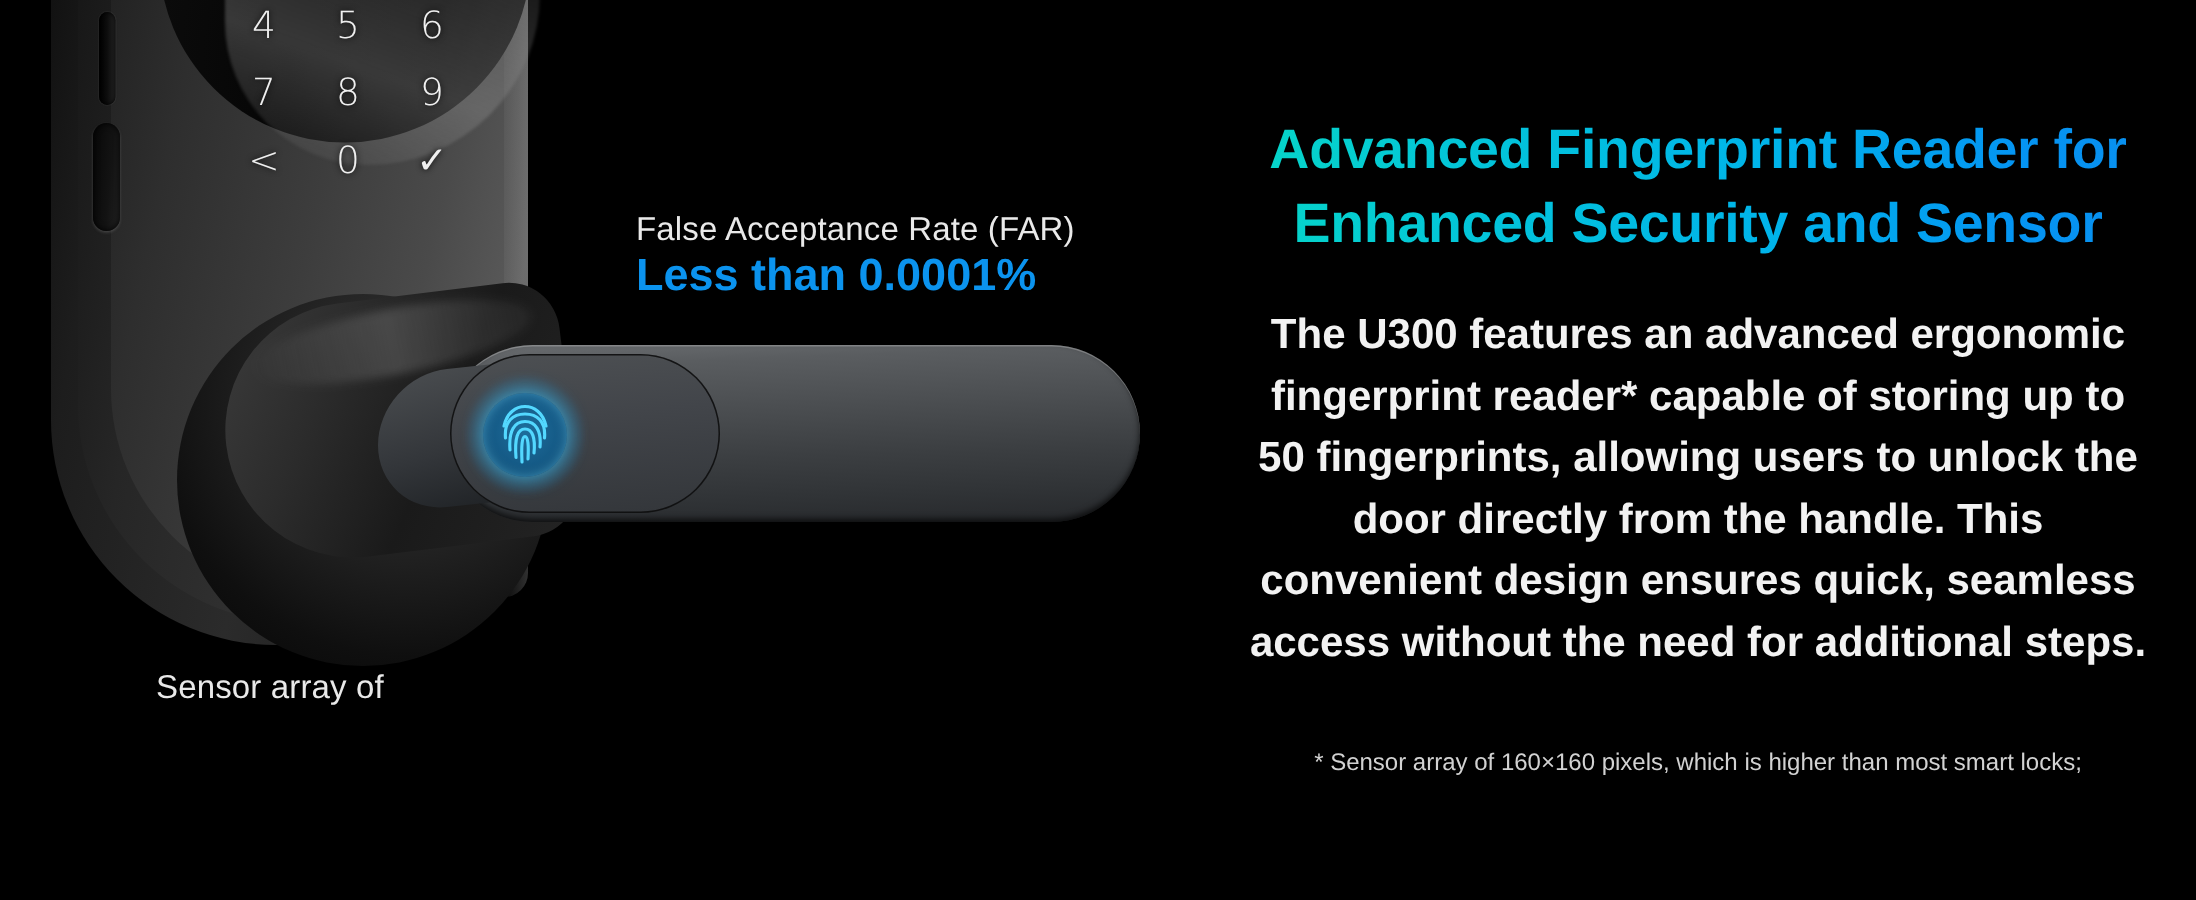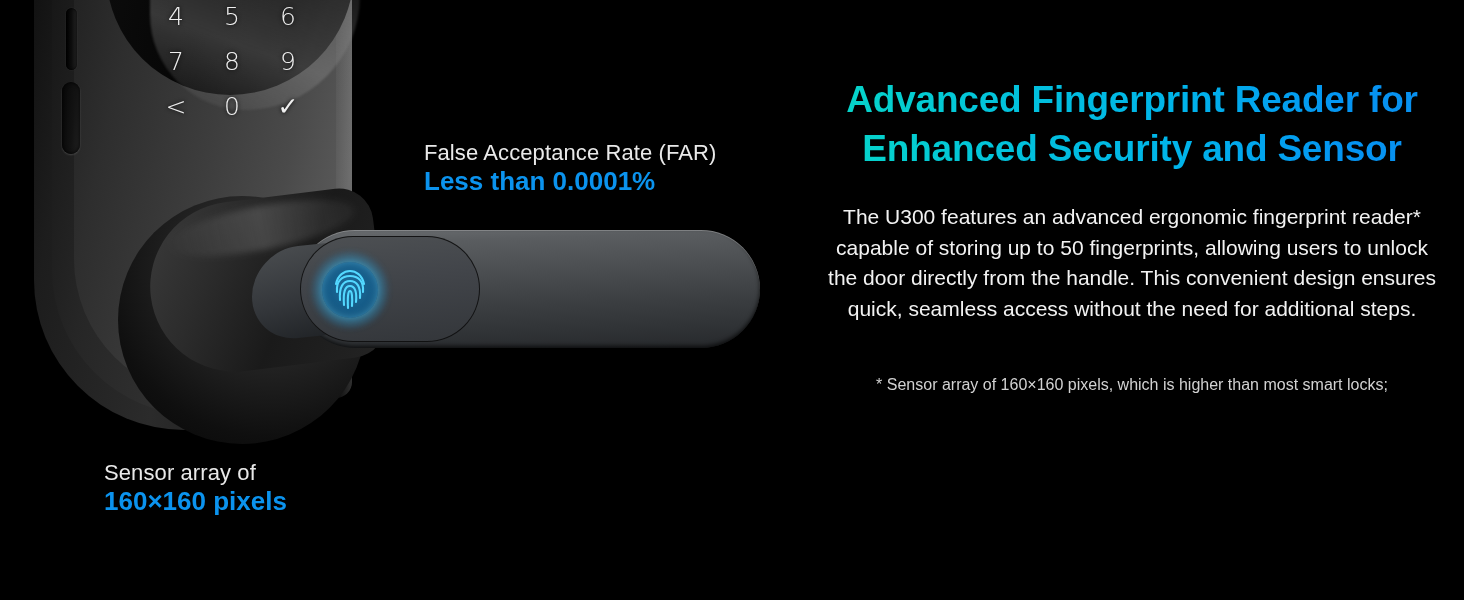--- a/index.html
+++ b/index.html
@@ -227,27 +227,27 @@
   .callout-title {
     color: #e9e9e9;
     font-size: 22px;
     font-weight: 400;
     line-height: 1.18;
     letter-spacing: .1px;
     white-space: nowrap;
   }
   .callout-value {
     color: #0b93ee;
-    font-size: 26px;
+    font-size: 30px;
     font-weight: 700;
     line-height: 1.2;
     white-space: nowrap;
   }
   .callout-far { left: 424px; top: 140px; }
-  .callout-sensor { left: 104px; top: 460px; }
+  .callout-sensor { left: 104px; top: 445px; text-align: right; }
 
   
   .copy-pane {
     position: absolute;
     left: 800px;
     top: 0;
     width: 664px;
     height: 480px;
     text-align: center;
   }
@@ -263,22 +263,22 @@
     background-clip: text;
     color: transparent;
     -webkit-text-fill-color: transparent;
   }
   .headline .hl-line { display: block; }
 
   .body-copy {
     margin: 0;
     padding: 28px 28px 0 28px;
     color: #f2f2f2;
-    font-size: 21px;
-    font-weight: 400;
+    font-size: 28px;
+    font-weight: 700;
     line-height: 1.47;
   }
   .body-copy.second { padding-top: 27px; }
   .footnote {
     margin: 0;
     padding: 47px 64px 0 64px;
     color: #d2d2d2;
     font-size: 16px;
     font-weight: 400;
     line-height: 1.62;
@@ -335,21 +335,20 @@
       </svg>
     </div>
 
     <div class="callout callout-far">
       <div class="callout-title">False Acceptance Rate (FAR)</div>
       <div class="callout-value">Less than 0.0001%</div>
     </div>
 
     <div class="callout callout-sensor">
       <div class="callout-title">Sensor array of</div>
-      <div class="callout-value">160×160 pixels</div>
     </div>
   </div>
 
   <div class="copy-pane">
     <h1 class="headline">
       <span class="hl-line">Advanced Fingerprint Reader for</span>
       <span class="hl-line">Enhanced Security and Sensor</span>
     </h1>
 
     <p class="body-copy">The U300 features an advanced ergonomic fingerprint reader* capable of storing up to 50 fingerprints, allowing users to unlock the door directly from the handle. This convenient design ensures quick, seamless access without the need for additional steps.</p>

